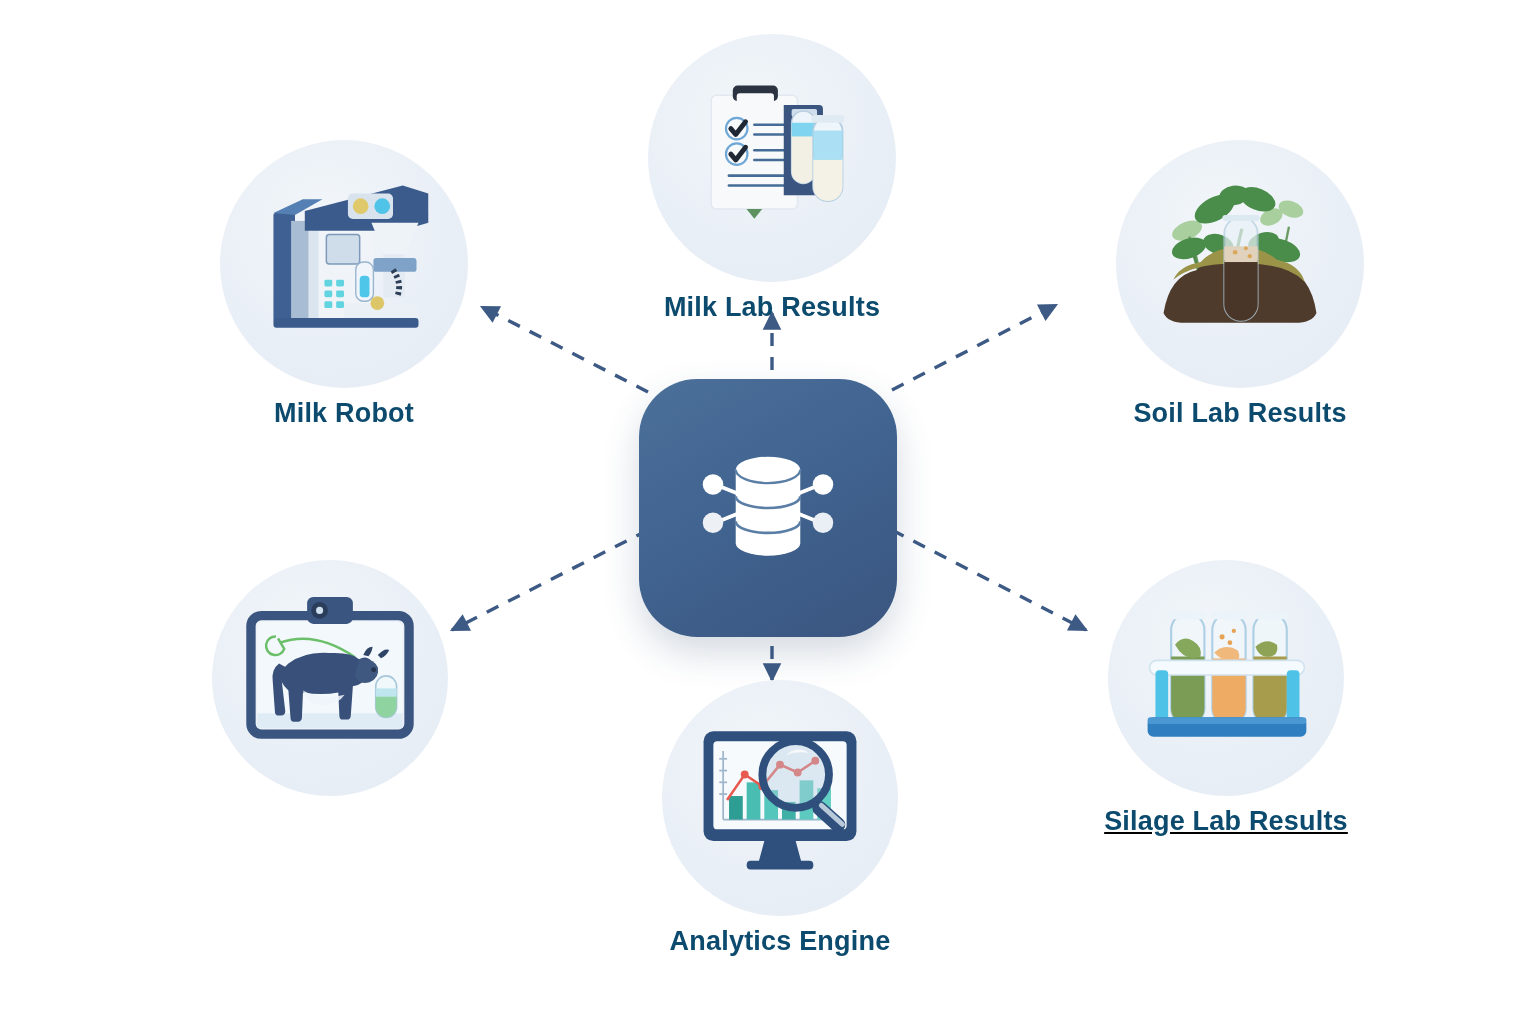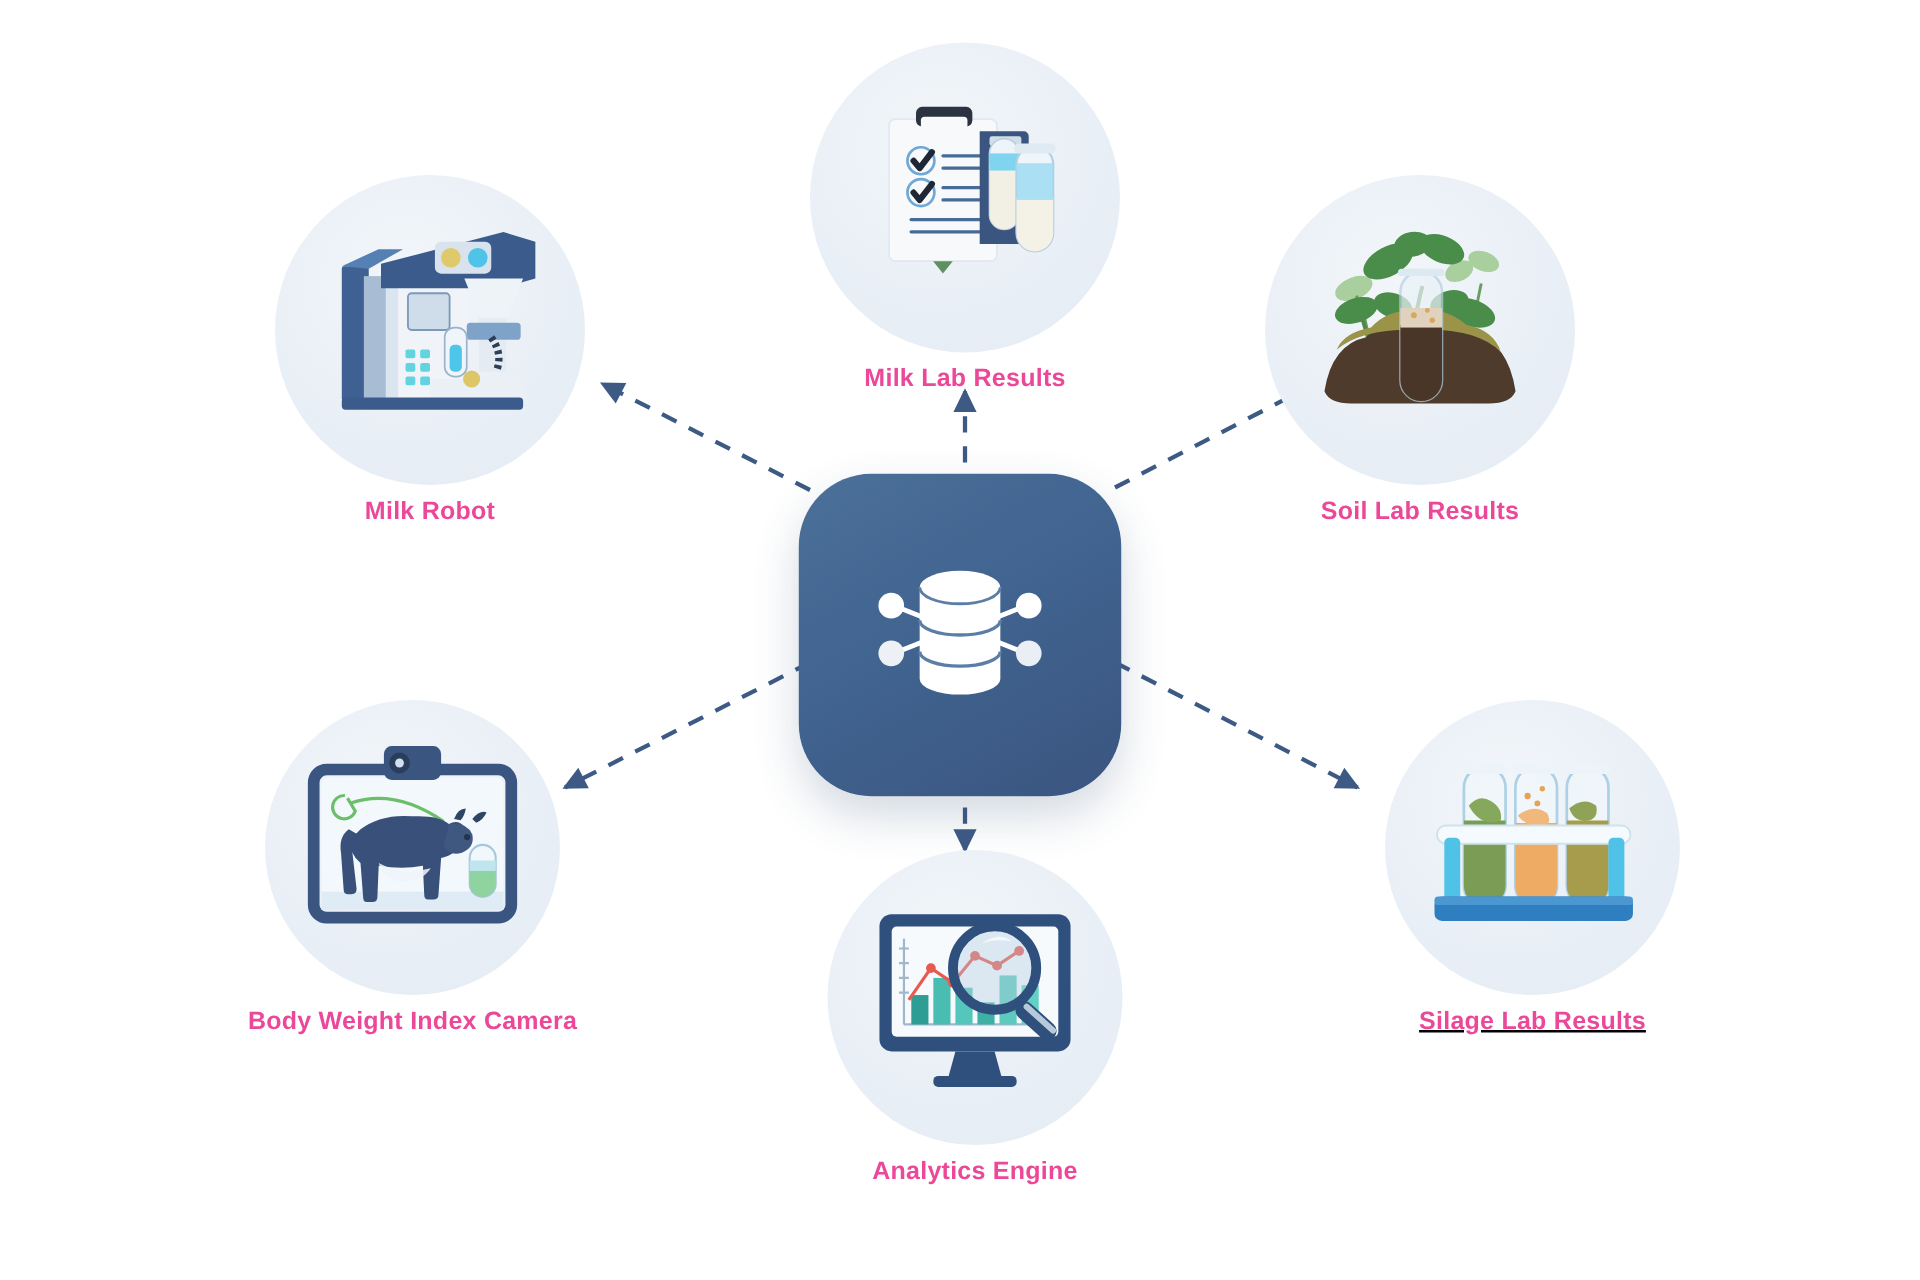--- a/index.html
+++ b/index.html
@@ -45,24 +45,24 @@
     background: radial-gradient(circle at 42% 34%, #f2f6fa 0%, #e9eff6 58%, #e4ebf3 100%);
     display: flex;
     align-items: center;
     justify-content: center;
     position: relative;
   }
   .node-circle.sm { width: 236px; height: 236px; }
 
   .node-label {
     margin-top: 10px;
-    font-size: 20px;
+    font-size: 27px;
     font-weight: 700;
     letter-spacing: .2px;
-    color: #ec4899;
+    color: #0c4a6e;
     text-align: center;
     white-space: nowrap;
   }
 
   .art { width: 196px; height: 196px; display: block; }
   .art-lg { width: 208px; height: 208px; }
 
   
   #hub {
     position: absolute;
@@ -207,21 +207,21 @@
         <path d="M142 100 h30 v29 a15 15 0 0 1 -30 0 Z" fill="#f4f1e6"></path>
         <rect x="142" y="72" width="30" height="30" fill="#9fdcf2" opacity=".85"></rect>
         <rect x="140" y="56" width="34" height="8" rx="4" fill="#dfeaf2"></rect>
 
         <polygon points="74,152 90,152 82,162" fill="#5d9160"></polygon>
       </svg>
     </div>
     <div class="node-label">Milk Lab Results</div>
   </div>
 
-  <div class="node" style="left:1136px; top:140px;justify-content:space-between;">
+  <div class="node" style="left:1240px; top:140px;justify-content:space-between;">
     <div class="node-circle">
       <svg class="art" viewBox="0 0 200 200">
 
         <g fill="#a9cf9f">
           <ellipse cx="46" cy="66" rx="16" ry="9" transform="rotate(-22 46 66)"></ellipse>
           <ellipse cx="152" cy="44" rx="13" ry="8" transform="rotate(20 152 44)"></ellipse>
           <ellipse cx="132" cy="52" rx="12" ry="8" transform="rotate(-25 132 52)"></ellipse>
         </g>
         <g stroke="#6a9c63" stroke-width="2.4" fill="none">
           <path d="M60 120 q-4 -34 -12 -48"></path>
@@ -289,21 +289,20 @@
         <path d="M146 78 q6 -7 11 -5 q-3 6 -8 8 Z" fill="#2f4566"></path>
         <circle cx="142" cy="92" r="2.4" fill="#24344d"></circle>
 
         <path d="M74 112 q18 10 40 4 q-6 10 -22 10 q-14 0 -18 -14 Z" fill="#eef5fa" opacity=".85"></path>
 
         <rect x="144" y="98" width="20" height="40" rx="10" fill="#f1f8fb" stroke="#a8c7da" stroke-width="1.6"></rect>
         <path d="M144 116 h20 v12 a10 10 0 0 1 -20 0 Z" fill="#8fd3a0"></path>
         <rect x="144" y="110" width="20" height="8" fill="#bfe6ee"></rect>
       </svg>
     </div>
-    <div class="node-label">Body Weight Index Camera</div>
   </div>
 
   <div class="node" style="left:780px; top:680px;justify-content:space-between;">
     <div class="node-circle sm">
       <svg class="art" viewBox="0 0 200 200">
 
         <rect x="22" y="32" width="156" height="112" rx="10" fill="#2f4f7d"></rect>
         <rect x="32" y="42" width="136" height="90" rx="4" fill="#f6fafd"></rect>
 
         <path d="M84 144 h32 l6 22 h-44 Z" fill="#2f4f7d"></path>

